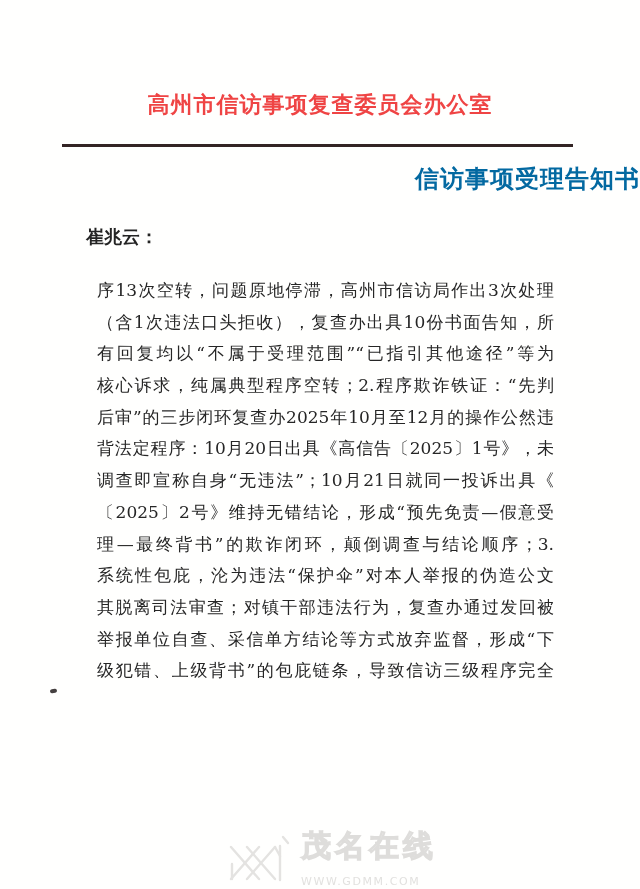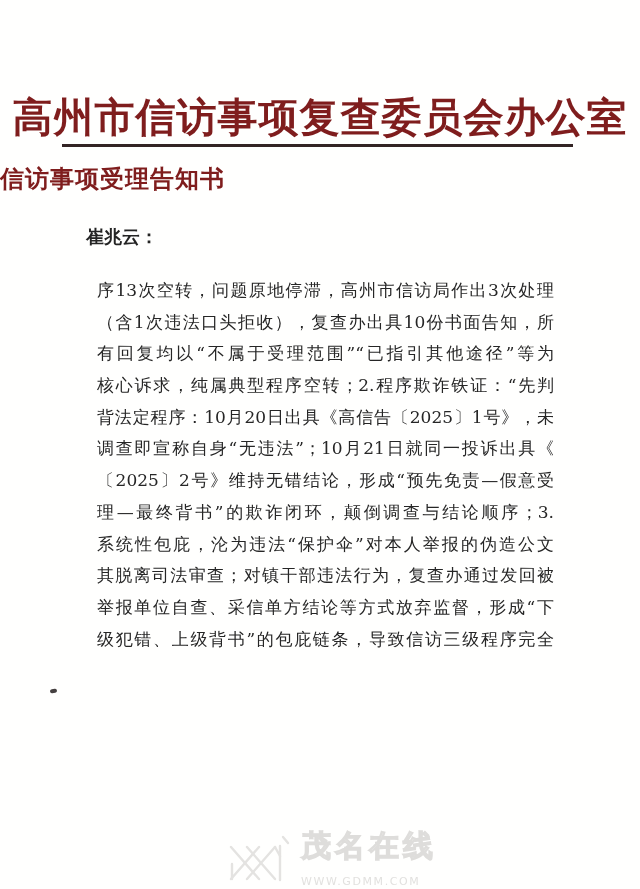--- a/index.html
+++ b/index.html
@@ -7,34 +7,34 @@
     width:640px;height:889px;
     background:#fdfdfc;
     font-family:"DejaVu Serif", serif;
     position:relative;
     overflow:hidden;
   }
   .page{position:absolute;inset:0;background:#fffffe;}
   .org-title{
     position:absolute;top:90px;left:0;right:0;
     text-align:center;
-    font-size:40px;font-weight:700;
-    color:#7f1d1d;
+    font-size:22px;font-weight:700;
+    color:#ef4444;
     letter-spacing:1px;
     white-space:nowrap;
   }
   .rule{
     position:absolute;top:144px;left:62px;width:511px;height:3px;
     background:#332424;
   }
   .doc-title{
     position:absolute;top:163px;left:0;right:0;
-    text-align:left;
+    text-align:right;
     font-size:24px;font-weight:700;
-    color:#7f1d1d;
+    color:#0369a1;
     letter-spacing:1px;
   }
   .salutation{
     position:absolute;top:225px;left:86px;
     font-size:18px;color:#242424;font-weight:600;
   }
   .body-text{
     position:absolute;top:275px;left:97px;width:457px;
     color:#262626;
   }
@@ -85,20 +85,21 @@
 
   <div class="doc-title">信访事项受理告知书</div>
 
   <div class="salutation">崔兆云：</div>
 
   <div class="body-text">
       <div class="body-line">序13次空转，问题原地停滞，高州市信访局作出3次处理</div>
       <div class="body-line">（含1次违法口头拒收），复查办出具10份书面告知，所</div>
       <div class="body-line">有回复均以“不属于受理范围”“已指引其他途径”等为</div>
       <div class="body-line">核心诉求，纯属典型程序空转；2.程序欺诈铁证：“先判</div>
+      <div class="body-line">后审”的三步闭环复查办2025年10月至12月的操作公然违</div>
       <div class="body-line">背法定程序：10月20日出具《高信告〔2025〕1号》，未</div>
       <div class="body-line">调查即宣称自身“无违法”；10月21日就同一投诉出具《</div>
       <div class="body-line">〔2025〕2号》维持无错结论，形成“预先免责—假意受</div>
       <div class="body-line">理—最终背书”的欺诈闭环，颠倒调查与结论顺序；3.</div>
       <div class="body-line">系统性包庇，沦为违法“保护伞”对本人举报的伪造公文</div>
       <div class="body-line">其脱离司法审查；对镇干部违法行为，复查办通过发回被</div>
       <div class="body-line">举报单位自查、采信单方结论等方式放弃监督，形成“下</div>
       <div class="body-line">级犯错、上级背书”的包庇链条，导致信访三级程序完全</div>
     </div>
 

